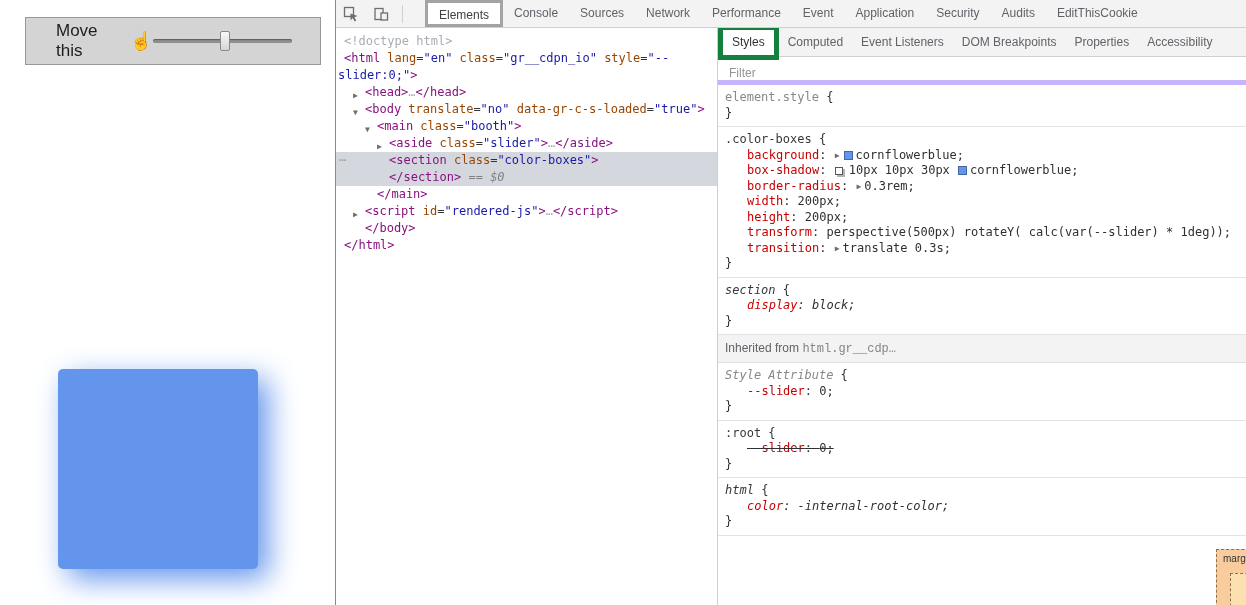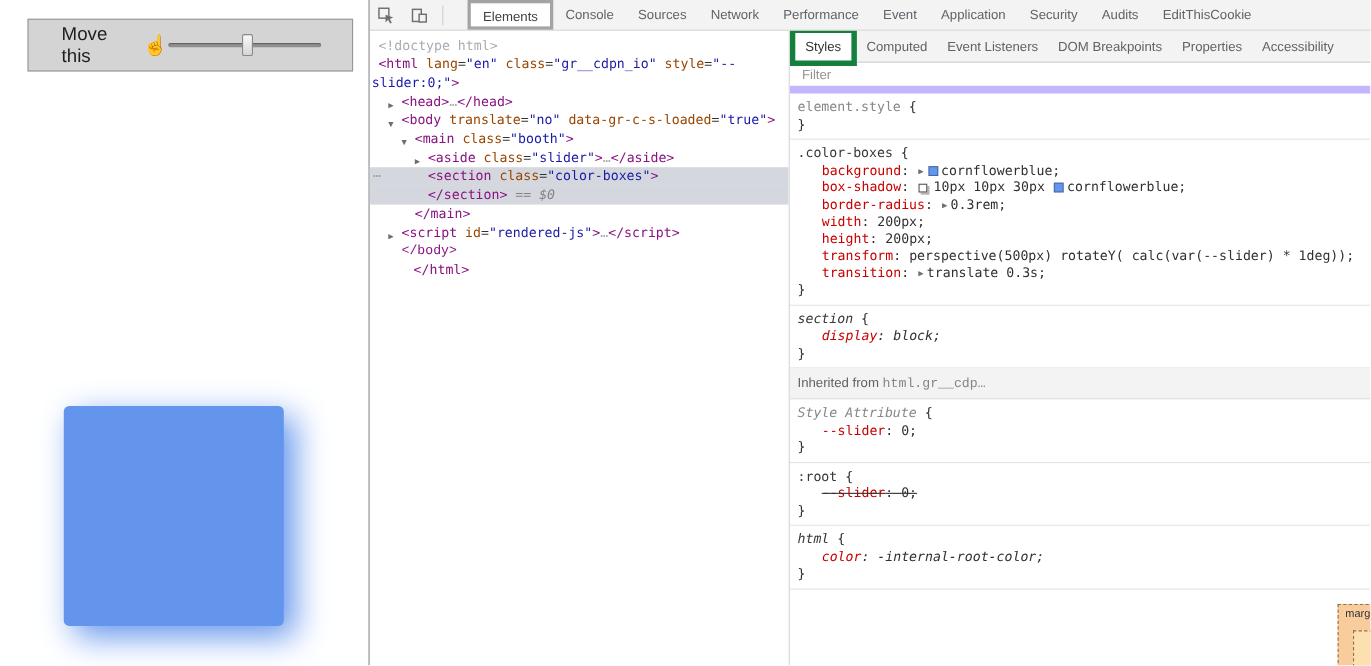--- a/index.html
+++ b/index.html
@@ -33,21 +33,21 @@
   .arw{position:absolute;font-size:8px;color:#6e6e6e;top:3px}
   .gutter{position:absolute;left:3px;top:-3px;color:#9e9e9e;letter-spacing:-1px}
   .c-tag{color:#881280}.c-attr{color:#994500}.c-val{color:#1a1aa6}.c-p{color:#333}
   .c-gray{color:#a8adb3}.c-eq{color:#828282;font-style:italic}
 
   
   .styles-panel{flex:1;min-width:0;display:flex;flex-direction:column;position:relative;overflow:hidden;background:#fff}
   .sb-tabs{height:29px;flex:none;background:#f3f3f3;border-bottom:1px solid #d0d0d0;display:flex;align-items:center}
   .sb-tab{padding:0 9px;line-height:27px;font-size:12px;color:#5f6368;white-space:nowrap}
   .sb-tab.sel{background:#fff;border:5px solid #15803d;color:#333;line-height:25px}
-  .filter-row{height:28px;flex:none;border-bottom:7px solid #c4b5fd;display:flex;align-items:center}
+  .filter-row{height:28px;flex:none;border-bottom:5px solid #c4b5fd;display:flex;align-items:flex-end}
   .filter-input{border:none;outline:none;font-size:12px;padding-left:11px;width:220px;color:#333;background:transparent;font-family:"Liberation Sans",sans-serif}
   .filter-input::placeholder{color:#949494}
   .rules{flex:1;overflow:hidden;font-family:"DejaVu Sans Mono",monospace;font-size:12px;color:#303030}
   .rule{padding:5px 4px 5px 7px;border-bottom:1px solid #e3e3e3}
   .rline{line-height:15.5px}
   .selector{color:#383838}
   .sel-gray .selector{color:#888}
   .sel-italic .selector{font-style:italic}
   .sel-gray-italic .selector{color:#888;font-style:italic}
   .pline{line-height:15.5px;padding-left:22px}
@@ -117,22 +117,22 @@
           <div class="tline" style="padding-left: 8px;"><span class="c-tag">&lt;html</span><span class="c-attr"> lang</span><span class="c-p">=</span><span class="c-val">"en"</span><span class="c-attr"> class</span><span class="c-p">=</span><span class="c-val">"gr__cdpn_io"</span><span class="c-attr"> style</span><span class="c-p">=</span><span class="c-val">"--</span></div>
           <div class="tline" style="padding-left: 2px;"><span class="c-val">slider:0;"</span><span class="c-tag">&gt;</span></div>
           <div class="tline" style="padding-left: 29px;"><span class="arw" style="left: 17px;">▶</span><span class="c-tag">&lt;head&gt;</span><span class="c-gray">…</span><span class="c-tag">&lt;/head&gt;</span></div>
           <div class="tline" style="padding-left: 29px;"><span class="arw" style="left: 17px;">▼</span><span class="c-tag">&lt;body</span><span class="c-attr"> translate</span><span class="c-p">=</span><span class="c-val">"no"</span><span class="c-attr"> data-gr-c-s-loaded</span><span class="c-p">=</span><span class="c-val">"true"</span><span class="c-tag">&gt;</span></div>
           <div class="tline" style="padding-left: 41px;"><span class="arw" style="left: 29px;">▼</span><span class="c-tag">&lt;main</span><span class="c-attr"> class</span><span class="c-p">=</span><span class="c-val">"booth"</span><span class="c-tag">&gt;</span></div>
           <div class="tline" style="padding-left: 53px;"><span class="arw" style="left: 41px;">▶</span><span class="c-tag">&lt;aside</span><span class="c-attr"> class</span><span class="c-p">=</span><span class="c-val">"slider"</span><span class="c-tag">&gt;</span><span class="c-gray">…</span><span class="c-tag">&lt;/aside&gt;</span></div>
           <div class="tline sel" style="padding-left: 53px;"><span class="gutter">…</span><span class="c-tag">&lt;section</span><span class="c-attr"> class</span><span class="c-p">=</span><span class="c-val">"color-boxes"</span><span class="c-tag">&gt;</span></div>
           <div class="tline sel" style="padding-left: 53px;"><span class="c-tag">&lt;/section&gt;</span><span class="c-eq"> == $0</span></div>
           <div class="tline" style="padding-left: 41px;"><span class="c-tag">&lt;/main&gt;</span></div>
           <div class="tline" style="padding-left: 29px;"><span class="arw" style="left: 17px;">▶</span><span class="c-tag">&lt;script</span><span class="c-attr"> id</span><span class="c-p">=</span><span class="c-val">"rendered-js"</span><span class="c-tag">&gt;</span><span class="c-gray">…</span><span class="c-tag">&lt;/script&gt;</span></div>
-          <div class="tline" style="padding-left: 29px; font-family: Liberation Mono, monospace;"><span class="c-tag">&lt;/body&gt;</span></div>
-          <div class="tline" style="padding-left: 8px; margin-left: 32px;"><span class="c-tag">&lt;/html&gt;</span></div>
+          <div class="tline" style="padding-left: 29px;"><span class="c-tag">&lt;/body&gt;</span></div>
+          <div class="tline" style="padding-left: 8px;"><span class="c-tag">&lt;/html&gt;</span></div>
         </div>
       <div class="styles-panel">
         <div class="sb-tabs">
             <div class="sb-tab sel">Styles</div>
             <div class="sb-tab">Computed</div>
             <div class="sb-tab">Event Listeners</div>
             <div class="sb-tab">DOM Breakpoints</div>
             <div class="sb-tab">Properties</div>
             <div class="sb-tab">Accessibility</div>
           </div>

